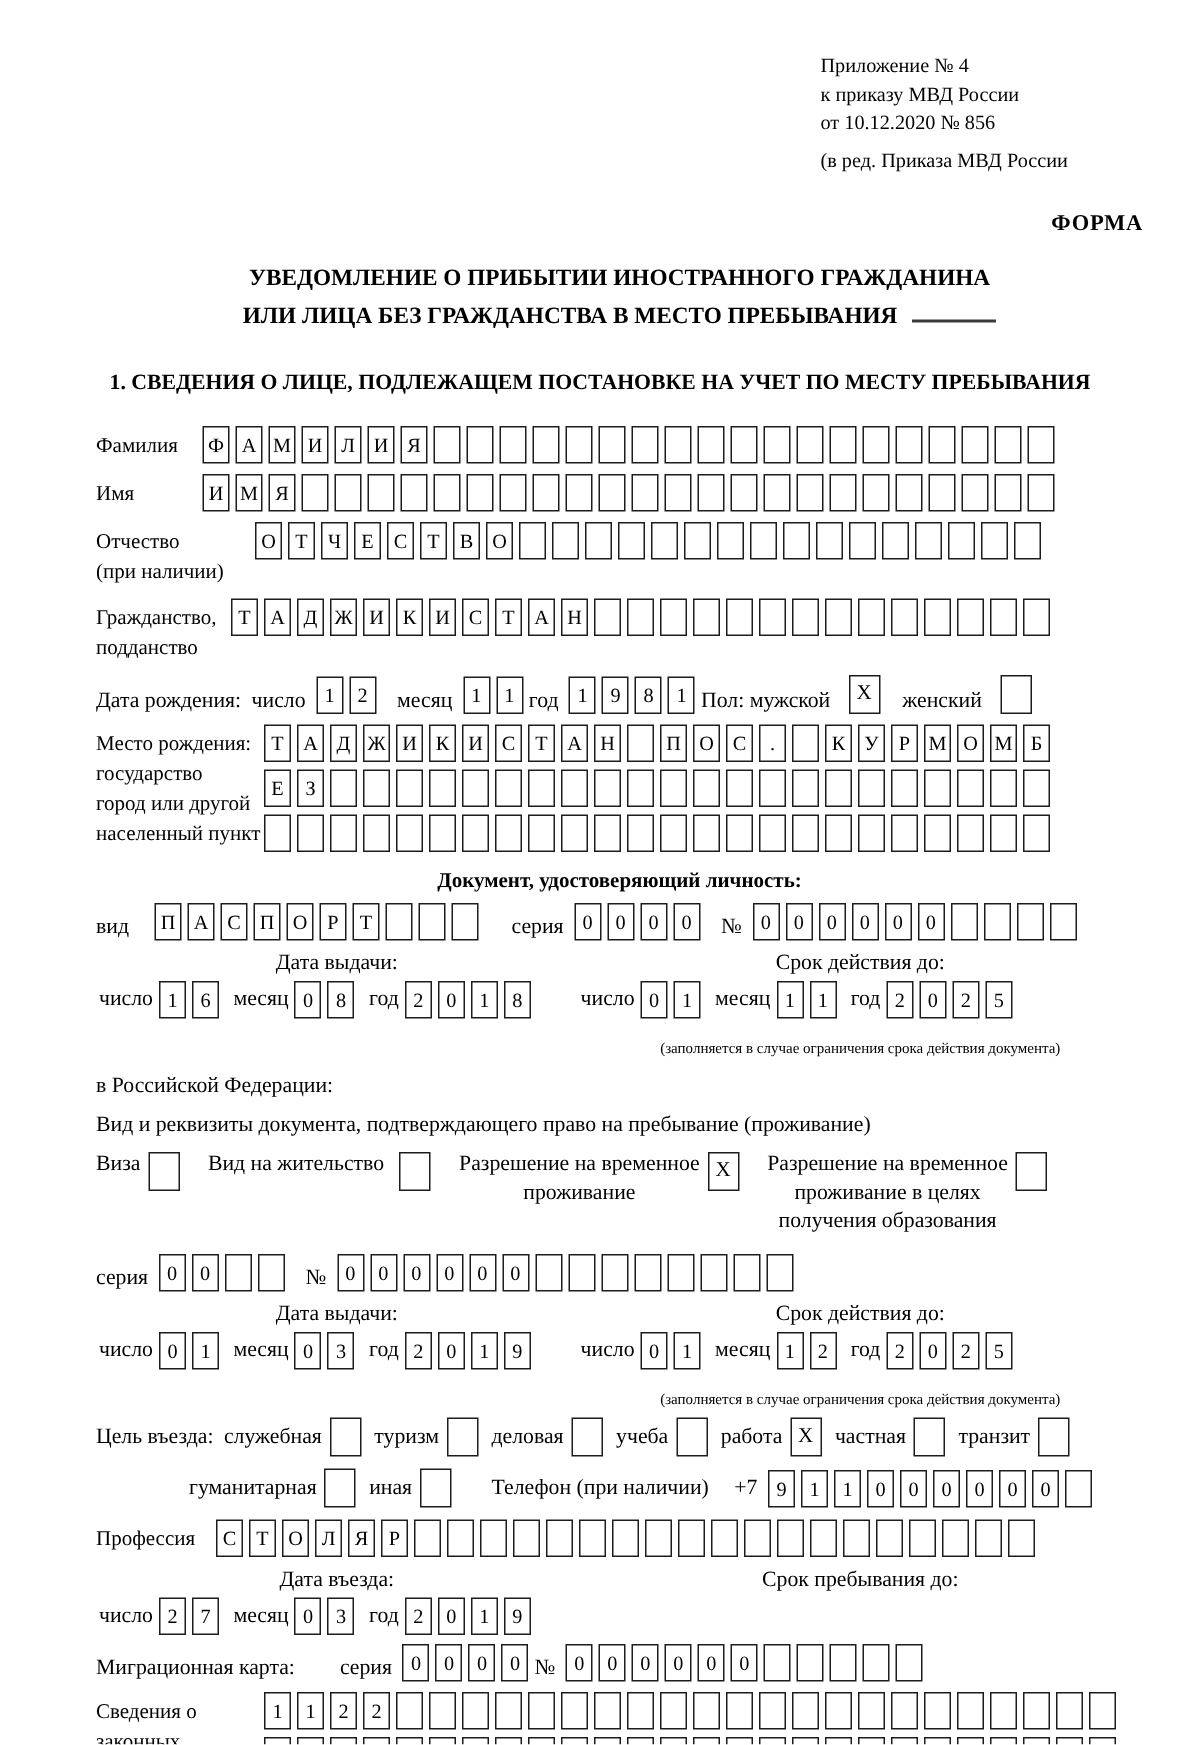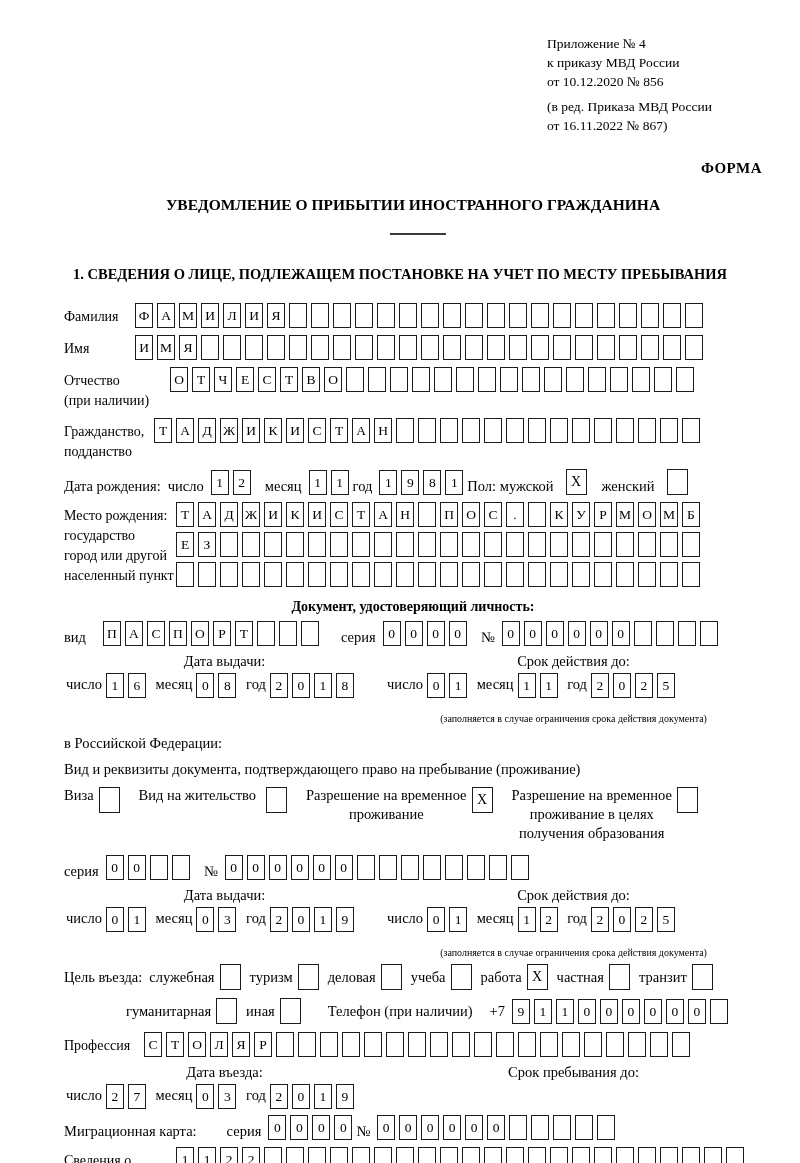--- a/index.html
+++ b/index.html
@@ -54,27 +54,26 @@
 </head>
 <body>
 
 <div class="page">
 
   <div class="appendix">
     <div>Приложение № 4</div>
     <div>к приказу МВД России</div>
     <div>от 10.12.2020 № 856</div>
     <div class="rev">(в ред. Приказа МВД России</div>
-    <div>от 16.11.2022 № 867)</div>
     <div class="form-label">ФОРМА</div>
   </div>
 
   <div class="title">
     <div>УВЕДОМЛЕНИЕ О ПРИБЫТИИ ИНОСТРАННОГО ГРАЖДАНИНА</div>
-    <div><span class="blank-line"></span></div>
+    <div><span>ИЛИ ЛИЦА БЕЗ ГРАЖДАНСТВА В МЕСТО ПРЕБЫВАНИЯ</span><span class="blank-line"></span></div>
   </div>
 
   <div class="sec1">1. СВЕДЕНИЯ О ЛИЦЕ, ПОДЛЕЖАЩЕМ ПОСТАНОВКЕ НА УЧЕТ ПО МЕСТУ ПРЕБЫВАНИЯ</div>
 
   <div class="row">
     <div class="lbl w71">Фамилия</div>
     <div class="cells"><span class="cell">Ф</span><span class="cell">А</span><span class="cell">М</span><span class="cell">И</span><span class="cell">Л</span><span class="cell">И</span><span class="cell">Я</span><span class="cell"></span><span class="cell"></span><span class="cell"></span><span class="cell"></span><span class="cell"></span><span class="cell"></span><span class="cell"></span><span class="cell"></span><span class="cell"></span><span class="cell"></span><span class="cell"></span><span class="cell"></span><span class="cell"></span><span class="cell"></span><span class="cell"></span><span class="cell"></span><span class="cell"></span><span class="cell"></span><span class="cell"></span></div>
   </div>
 
   <div class="row">

